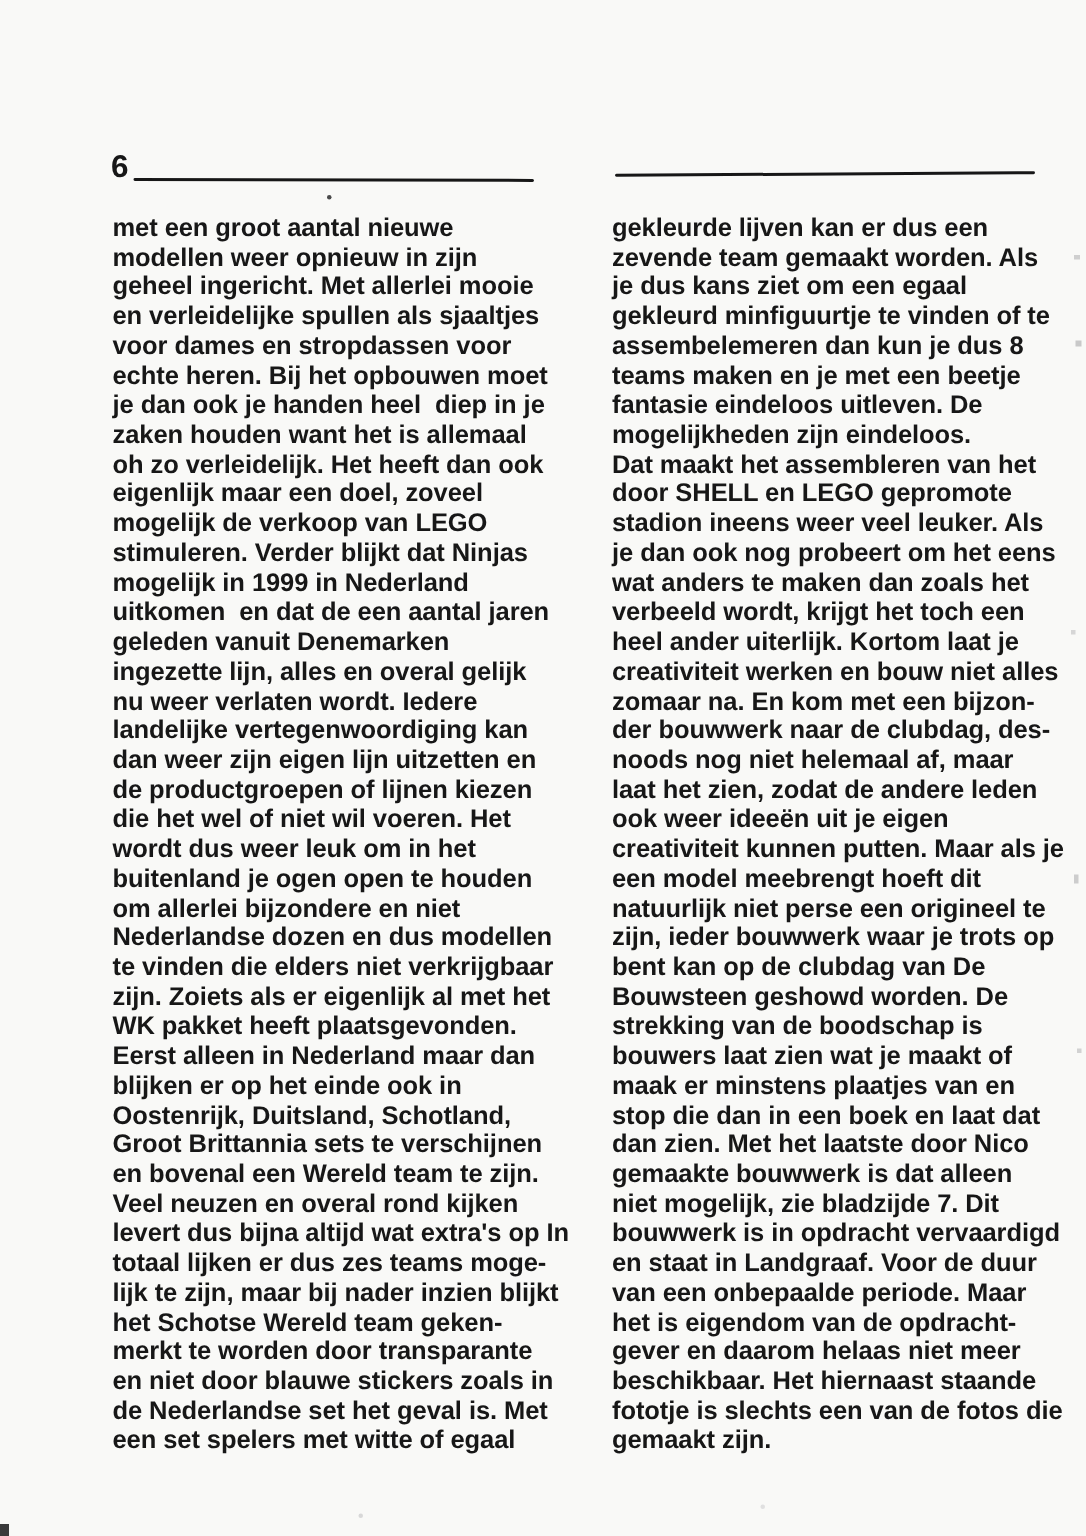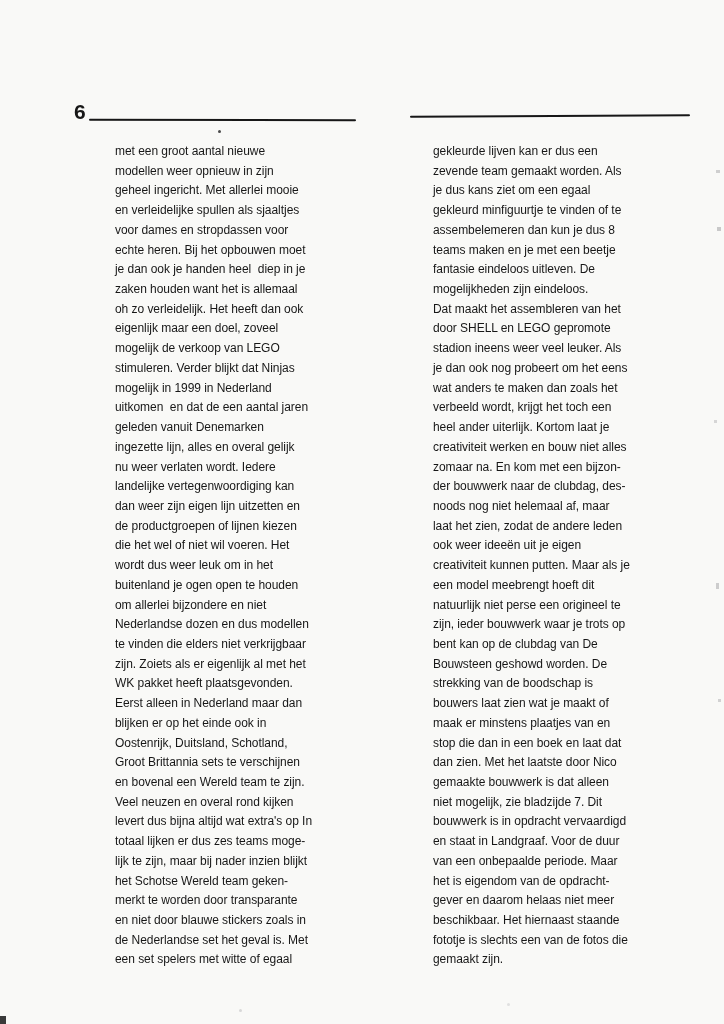--- a/index.html
+++ b/index.html
@@ -14,25 +14,25 @@
   .page-number{
     position:absolute;left:74px;top:100px;
     font-size:21px;font-weight:bold;letter-spacing:0.2px;
   }
   .rule{position:absolute;background:var(--ink,#1c1c1c);height:2.4px;border-radius:1px;}
   .rule-left{left:89px;top:119px;width:267px;transform:rotate(0.12deg);}
   .rule-right{left:410px;top:115px;width:280px;transform:rotate(-0.35deg);}
   .stray-dot{position:absolute;background:#4a4a4a;border-radius:50%;}
   .column{
     position:absolute;top:142px;width:310px;
-    font-size:12px;font-weight:normal;line-height:19.72px;
-    letter-spacing:-0.05px;white-space:pre;margin-left:40px;
+    font-size:17px;font-weight:bold;line-height:19.72px;
+    letter-spacing:-0.05px;white-space:pre;
   }
   .column-left{left:75px;}
-  .column-right{left:393px;}
+  .column-right{left:408px;}
   .line{height:19.72px;}
   
   .speck{position:absolute;}
   .speck-corner{left:0;top:1016px;width:6px;height:8px;background:#3a3a3a;}
   .speck-b1{left:239px;top:1009px;width:3px;height:3px;background:#d8d8d8;border-radius:50%;}
   .speck-b2{left:507px;top:1003px;width:3px;height:3px;background:#e0e0e0;border-radius:50%;}
   .speck-r1{left:716px;top:170px;width:4px;height:3px;background:#cfcfcf;}
   .speck-r2{left:717px;top:227px;width:4px;height:4px;background:#c9c9c9;}
   .speck-r3{left:714px;top:420px;width:3px;height:3px;background:#d6d6d6;}
   .speck-r4{left:716px;top:583px;width:3px;height:6px;background:#cdcdcd;}

